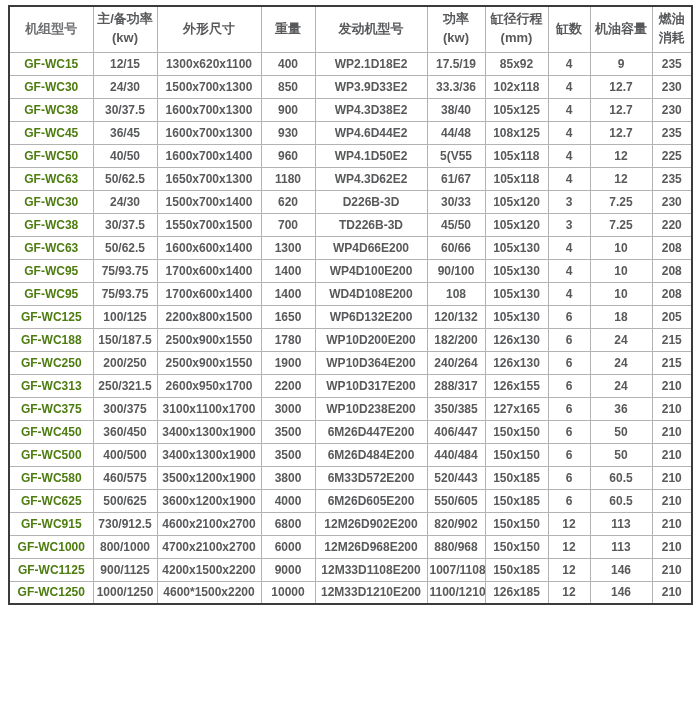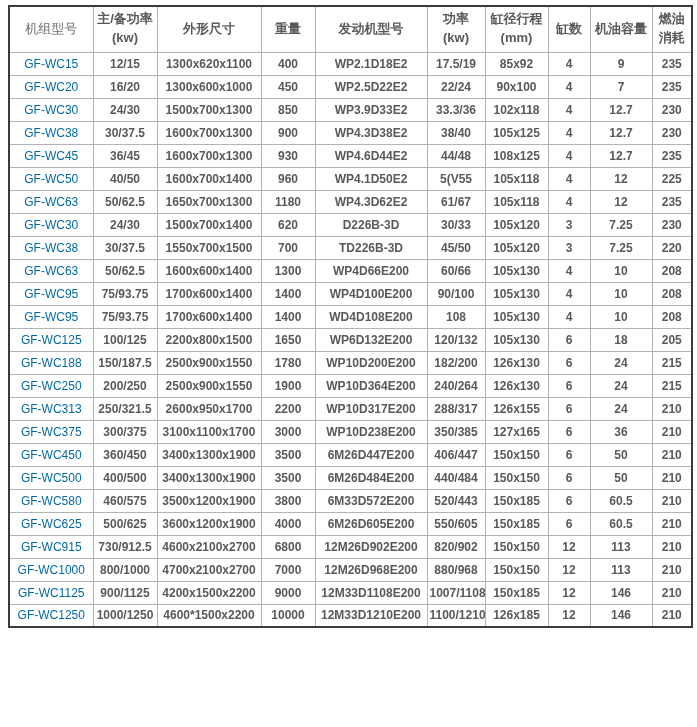--- a/index.html
+++ b/index.html
@@ -31,33 +31,33 @@
   }
   .spec-table thead th {
     height: 46px;
     font-size: 13px;
     font-weight: bold;
     color: #58595b;
     white-space: pre-line;
     line-height: 1.45;
   }
   .spec-table thead th.regular {
-    font-weight: normal;
+    font-weight: bold;
     color: #6d6e71;
   }
   .spec-table tbody td {
     height: 23px;
     font-size: 12px;
     font-weight: bold;
     color: #58595b;
     white-space: nowrap;
   }
   .spec-table tbody td.col-model {
-    font-weight: normal;
-    color: #0369a1;
+    font-weight: bold;
+    color: #4d7c0f;
   }
 </style>
 </head>
 <body>
 
 <div class="page">
   <table class="spec-table">
     <colgroup>
       <col style="width:84px">
       <col style="width:64px">
@@ -94,32 +94,20 @@
           <td class="col-dimensions">1300x620x1100</td>
           <td class="col-weight">400</td>
           <td class="col-engine_model">WP2.1D18E2</td>
           <td class="col-power_kw">17.5/19</td>
           <td class="col-bore_stroke_mm">85x92</td>
           <td class="col-cylinders">4</td>
           <td class="col-oil_capacity">9</td>
           <td class="col-fuel_consumption">235</td>
         </tr>
         <tr>
-          <td class="col-model">GF-WC20</td>
-          <td class="col-main_standby_kw">16/20</td>
-          <td class="col-dimensions">1300x600x1000</td>
-          <td class="col-weight">450</td>
-          <td class="col-engine_model">WP2.5D22E2</td>
-          <td class="col-power_kw">22/24</td>
-          <td class="col-bore_stroke_mm">90x100</td>
-          <td class="col-cylinders">4</td>
-          <td class="col-oil_capacity">7</td>
-          <td class="col-fuel_consumption">235</td>
-        </tr>
-        <tr>
           <td class="col-model">GF-WC30</td>
           <td class="col-main_standby_kw">24/30</td>
           <td class="col-dimensions">1500x700x1300</td>
           <td class="col-weight">850</td>
           <td class="col-engine_model">WP3.9D33E2</td>
           <td class="col-power_kw">33.3/36</td>
           <td class="col-bore_stroke_mm">102x118</td>
           <td class="col-cylinders">4</td>
           <td class="col-oil_capacity">12.7</td>
           <td class="col-fuel_consumption">230</td>
@@ -349,21 +337,21 @@
           <td class="col-power_kw">820/902</td>
           <td class="col-bore_stroke_mm">150x150</td>
           <td class="col-cylinders">12</td>
           <td class="col-oil_capacity">113</td>
           <td class="col-fuel_consumption">210</td>
         </tr>
         <tr>
           <td class="col-model">GF-WC1000</td>
           <td class="col-main_standby_kw">800/1000</td>
           <td class="col-dimensions">4700x2100x2700</td>
-          <td class="col-weight">7000</td>
+          <td class="col-weight">6000</td>
           <td class="col-engine_model">12M26D968E200</td>
           <td class="col-power_kw">880/968</td>
           <td class="col-bore_stroke_mm">150x150</td>
           <td class="col-cylinders">12</td>
           <td class="col-oil_capacity">113</td>
           <td class="col-fuel_consumption">210</td>
         </tr>
         <tr>
           <td class="col-model">GF-WC1125</td>
           <td class="col-main_standby_kw">900/1125</td>

